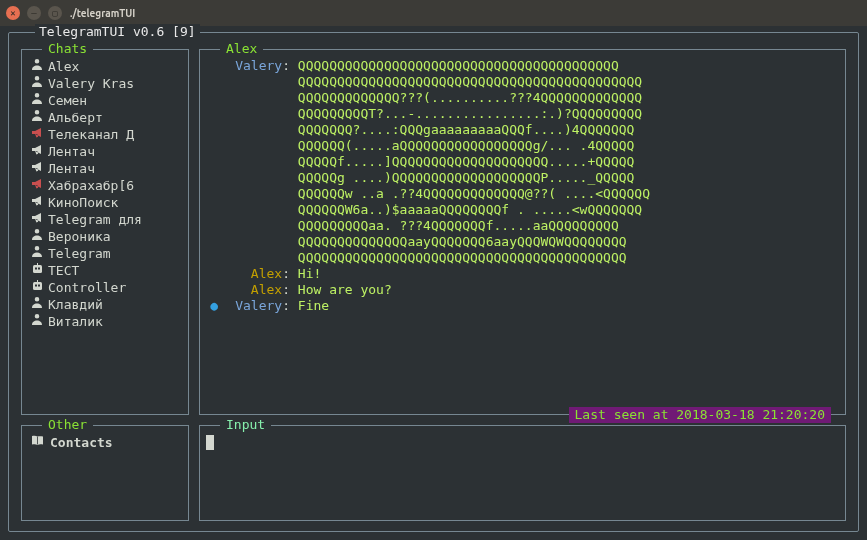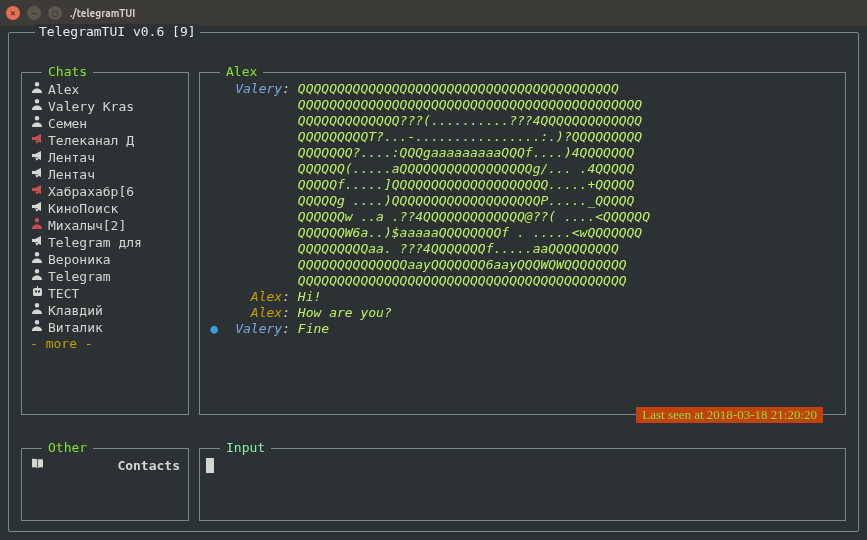--- a/index.html
+++ b/index.html
@@ -35,56 +35,56 @@
   }
 
   .grid {
     display: grid;
     grid-template-columns: 168px 1fr;
     grid-template-rows: 1fr 96px;
     gap: 10px; padding: 16px 12px 10px 12px; height: 100%;
   }
 
   .panel {
-    border: 1px solid #768791; position: relative; padding: 8px 6px 6px 6px; margin-top: 23px;
+    border: 1px solid #768791; position: relative; padding: 8px 6px 6px 6px;
   }
   .panel-label {
     position: absolute; top: -9px; left: 20px; background: #2c3134;
     padding: 0 6px; color: #8ae234;
   }
   .panel-label.white { color: #86efac; }
 
   .chat-panel { grid-column: 2; grid-row: 1; }
   .chats-panel { grid-column: 1; grid-row: 1; }
   .other-panel { grid-column: 1; grid-row: 2; }
   .input-panel { grid-column: 2; grid-row: 2; }
 
   .list { display: flex; flex-direction: column; }
   .list-item { display: flex; gap: 4px; align-items: center; white-space: nowrap; overflow: hidden; padding: 0 2px; }
   .ico { width: 14px; text-align: center; color: #d3d7cf; }
   .ico.red { color: #c94f4f; }
   .more { color: #c4a000; padding: 0 2px; }
 
-  .msgs { padding: 0 4px; white-space: pre; overflow: hidden; font-style: italic; }
+  .msgs { padding: 0 4px; white-space: pre; overflow: hidden; }
   .msg-line { display: flex; }
   .sender-col { width: 70px; text-align: right; padding-right: 0; }
   .dot { color: #34a0e0; padding-right: 2px; width: 10px; text-align: right; }
   .sender { }
   .sender.valery { color: #7aa6da; }
   .sender.alex { color: #c4a000; }
   .body { color: #bef264; }
 
   .last-seen {
-    position: absolute; bottom: -9px; right: 22px; background: #c2410c;
-    padding: 0 6px; color: #8ae234; font-family: Liberation Serif, serif;
+    position: absolute; bottom: -9px; right: 14px; background: #701a75;
+    padding: 0 6px; color: #8ae234;
   }
 
   .cursor { display:inline-block; width: 8px; height: 15px; background: #d3d7cf; vertical-align: middle; }
 
-  .other-item { display:flex; gap:6px; align-items:center; padding:0 2px;justify-content:space-between; }
+  .other-item { display:flex; gap:6px; align-items:center; padding:0 2px; }
 </style>
 </head>
 <body>
 
 <div class="titlebar">
   <div class="win-btns">
     <div class="win-btn close">✕</div>
     <div class="win-btn">–</div>
     <div class="win-btn">▢</div>
   </div>
@@ -112,20 +112,26 @@
                 </svg></span>
               <span>Valery Kras</span>
             </div>
             <div class="list-item">
               <span class="ico"><svg width="12" height="13" viewBox="0 0 12 13">
                   <path fill="currentColor" d="M6 1a2.3 2.3 0 1 1 0 4.6A2.3 2.3 0 0 1 6 1zm-5 11c0-2.8 2.2-4.5 5-4.5s5 1.7 5 4.5H1z"></path>
                 </svg></span>
               <span>Семен</span>
             </div>
             <div class="list-item">
+              <span class="ico"><svg width="12" height="13" viewBox="0 0 12 13">
+                  <path fill="currentColor" d="M6 1a2.3 2.3 0 1 1 0 4.6A2.3 2.3 0 0 1 6 1zm-5 11c0-2.8 2.2-4.5 5-4.5s5 1.7 5 4.5H1z"></path>
+                </svg></span>
+              <span>Альберт</span>
+            </div>
+            <div class="list-item">
               <span class="ico red"><svg width="13" height="13" viewBox="0 0 13 13">
                   <path fill="currentColor" d="M1 5h3l6-3v9l-6-3H1z M4.2 8.2l1.2 3.3 1.8-.7-1-2.7z"></path>
                 </svg></span>
               <span>Телеканал Д</span>
             </div>
             <div class="list-item">
               <span class="ico"><svg width="13" height="13" viewBox="0 0 13 13">
                   <path fill="currentColor" d="M1 5h3l6-3v9l-6-3H1z M4.2 8.2l1.2 3.3 1.8-.7-1-2.7z"></path>
                 </svg></span>
               <span>Лентач</span>
@@ -140,26 +146,20 @@
               <span class="ico red"><svg width="13" height="13" viewBox="0 0 13 13">
                   <path fill="currentColor" d="M1 5h3l6-3v9l-6-3H1z M4.2 8.2l1.2 3.3 1.8-.7-1-2.7z"></path>
                 </svg></span>
               <span>Хабрахабр[6</span>
             </div>
             <div class="list-item">
               <span class="ico"><svg width="13" height="13" viewBox="0 0 13 13">
                   <path fill="currentColor" d="M1 5h3l6-3v9l-6-3H1z M4.2 8.2l1.2 3.3 1.8-.7-1-2.7z"></path>
                 </svg></span>
               <span>КиноПоиск</span>
-            </div>
-            <div class="list-item">
-              <span class="ico red"><svg width="12" height="13" viewBox="0 0 12 13">
-                  <path fill="currentColor" d="M6 1a2.3 2.3 0 1 1 0 4.6A2.3 2.3 0 0 1 6 1zm-5 11c0-2.8 2.2-4.5 5-4.5s5 1.7 5 4.5H1z"></path>
-                </svg></span>
-              <span>Михалыч[2]</span>
             </div>
             <div class="list-item">
               <span class="ico"><svg width="13" height="13" viewBox="0 0 13 13">
                   <path fill="currentColor" d="M1 5h3l6-3v9l-6-3H1z M4.2 8.2l1.2 3.3 1.8-.7-1-2.7z"></path>
                 </svg></span>
               <span>Telegram для</span>
             </div>
             <div class="list-item">
               <span class="ico"><svg width="12" height="13" viewBox="0 0 12 13">
                   <path fill="currentColor" d="M6 1a2.3 2.3 0 1 1 0 4.6A2.3 2.3 0 0 1 6 1zm-5 11c0-2.8 2.2-4.5 5-4.5s5 1.7 5 4.5H1z"></path>
@@ -175,32 +175,40 @@
             <div class="list-item">
               <span class="ico"><svg width="13" height="13" viewBox="0 0 13 13">
                   <rect x="2" y="3" width="9" height="8" rx="1.5" fill="currentColor"></rect>
                   <rect x="4" y="5.5" width="2" height="2" fill="#2c3134"></rect>
                   <rect x="7" y="5.5" width="2" height="2" fill="#2c3134"></rect>
                   <rect x="6" y="1" width="1" height="2" fill="currentColor"></rect>
                 </svg></span>
               <span>ТЕСТ</span>
             </div>
             <div class="list-item">
+              <span class="ico"><svg width="13" height="13" viewBox="0 0 13 13">
+                  <rect x="2" y="3" width="9" height="8" rx="1.5" fill="currentColor"></rect>
+                  <rect x="4" y="5.5" width="2" height="2" fill="#2c3134"></rect>
+                  <rect x="7" y="5.5" width="2" height="2" fill="#2c3134"></rect>
+                  <rect x="6" y="1" width="1" height="2" fill="currentColor"></rect>
+                </svg></span>
+              <span>Controller</span>
+            </div>
+            <div class="list-item">
               <span class="ico"><svg width="12" height="13" viewBox="0 0 12 13">
                   <path fill="currentColor" d="M6 1a2.3 2.3 0 1 1 0 4.6A2.3 2.3 0 0 1 6 1zm-5 11c0-2.8 2.2-4.5 5-4.5s5 1.7 5 4.5H1z"></path>
                 </svg></span>
               <span>Клавдий</span>
             </div>
             <div class="list-item">
               <span class="ico"><svg width="12" height="13" viewBox="0 0 12 13">
                   <path fill="currentColor" d="M6 1a2.3 2.3 0 1 1 0 4.6A2.3 2.3 0 0 1 6 1zm-5 11c0-2.8 2.2-4.5 5-4.5s5 1.7 5 4.5H1z"></path>
                 </svg></span>
               <span>Виталик</span>
             </div>
-            <div class="more">- more -</div>
           </div>
       </div>
 
       <div class="panel chat-panel">
         <div class="panel-label">Alex</div>
         <div class="msgs" id="msgs"><div class="msg-line"><span class="dot"> </span><span class="sender-col"><span class="sender valery">Valery</span><span>:</span></span><span class="body"> QQQQQQQQQQQQQQQQQQQQQQQQQQQQQQQQQQQQQQQQQ</span></div><div class="msg-line"><span class="dot"> </span><span class="sender-col"><span class="sender valery"></span></span><span class="body"> QQQQQQQQQQQQQQQQQQQQQQQQQQQQQQQQQQQQQQQQQQQQ</span></div><div class="msg-line"><span class="dot"> </span><span class="sender-col"><span class="sender valery"></span></span><span class="body"> QQQQQQQQQQQQQ???(..........???4QQQQQQQQQQQQQ</span></div><div class="msg-line"><span class="dot"> </span><span class="sender-col"><span class="sender valery"></span></span><span class="body"> QQQQQQQQQT?...-................:.)?QQQQQQQQQ</span></div><div class="msg-line"><span class="dot"> </span><span class="sender-col"><span class="sender valery"></span></span><span class="body"> QQQQQQQ?....:QQQgaaaaaaaaaQQQf....)4QQQQQQQ</span></div><div class="msg-line"><span class="dot"> </span><span class="sender-col"><span class="sender valery"></span></span><span class="body"> QQQQQQ(.....aQQQQQQQQQQQQQQQQQg/... .4QQQQQ</span></div><div class="msg-line"><span class="dot"> </span><span class="sender-col"><span class="sender valery"></span></span><span class="body"> QQQQQf.....]QQQQQQQQQQQQQQQQQQQQ.....+QQQQQ</span></div><div class="msg-line"><span class="dot"> </span><span class="sender-col"><span class="sender valery"></span></span><span class="body"> QQQQQg ....)QQQQQQQQQQQQQQQQQQQP....._QQQQQ</span></div><div class="msg-line"><span class="dot"> </span><span class="sender-col"><span class="sender valery"></span></span><span class="body"> QQQQQQw ..a .??4QQQQQQQQQQQQQ@??( ....&lt;QQQQQQ</span></div><div class="msg-line"><span class="dot"> </span><span class="sender-col"><span class="sender valery"></span></span><span class="body"> QQQQQQW6a..)$aaaaaQQQQQQQQf . .....&lt;wQQQQQQQ</span></div><div class="msg-line"><span class="dot"> </span><span class="sender-col"><span class="sender valery"></span></span><span class="body"> QQQQQQQQQaa. ???4QQQQQQQf.....aaQQQQQQQQQ</span></div><div class="msg-line"><span class="dot"> </span><span class="sender-col"><span class="sender valery"></span></span><span class="body"> QQQQQQQQQQQQQQaayQQQQQQQ6aayQQQWQWQQQQQQQQ</span></div><div class="msg-line"><span class="dot"> </span><span class="sender-col"><span class="sender valery"></span></span><span class="body"> QQQQQQQQQQQQQQQQQQQQQQQQQQQQQQQQQQQQQQQQQQ</span></div><div class="msg-line"><span class="dot"> </span><span class="sender-col"><span class="sender alex">Alex</span><span>:</span></span><span class="body"> Hi!</span></div><div class="msg-line"><span class="dot"> </span><span class="sender-col"><span class="sender alex">Alex</span><span>:</span></span><span class="body"> How are you?</span></div><div class="msg-line"><span class="dot">●</span><span class="sender-col"><span class="sender valery">Valery</span><span>:</span></span><span class="body"> Fine</span></div></div>
         <div class="last-seen">Last seen at 2018-03-18 21:20:20</div>
       </div>
 
       <div class="panel other-panel">

